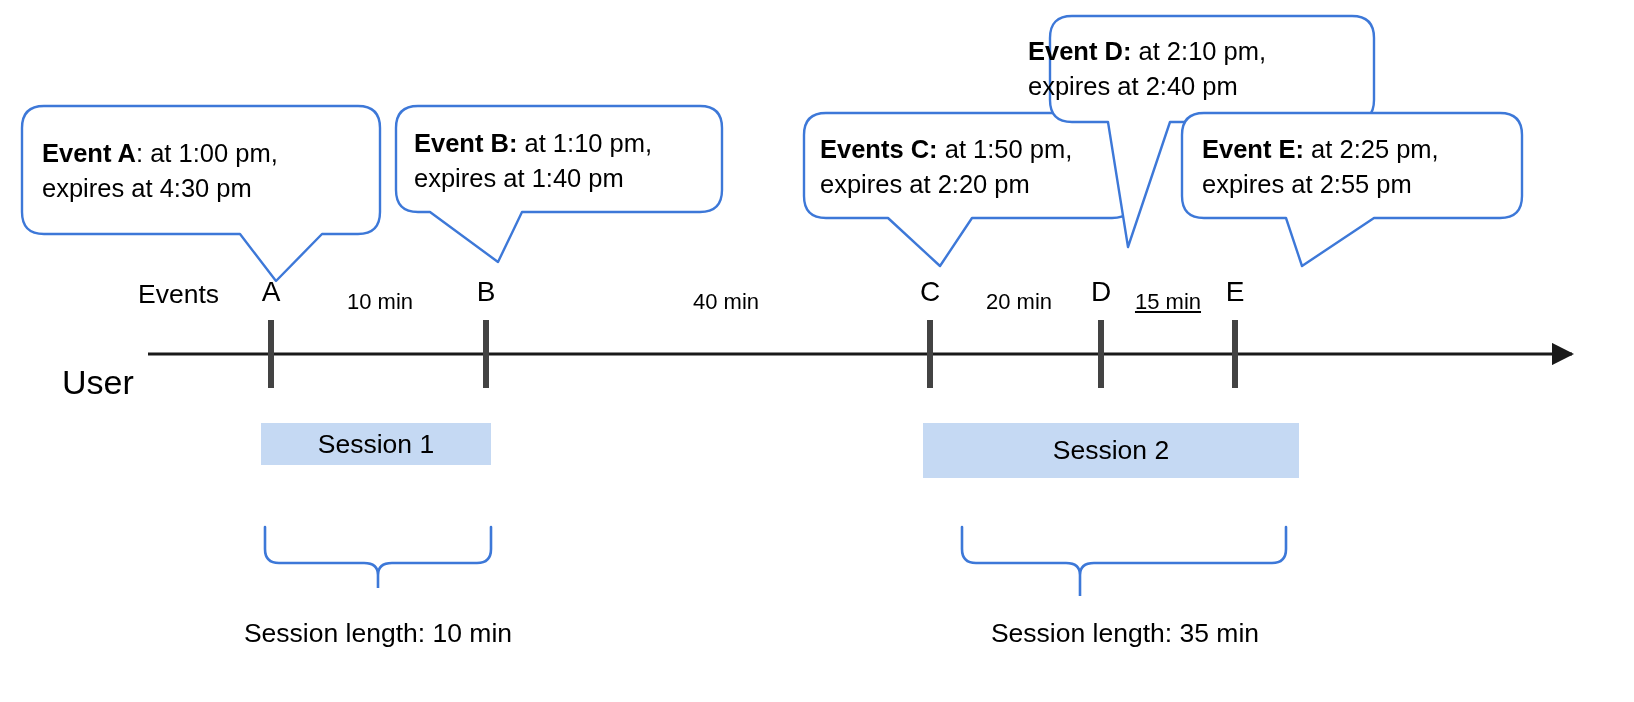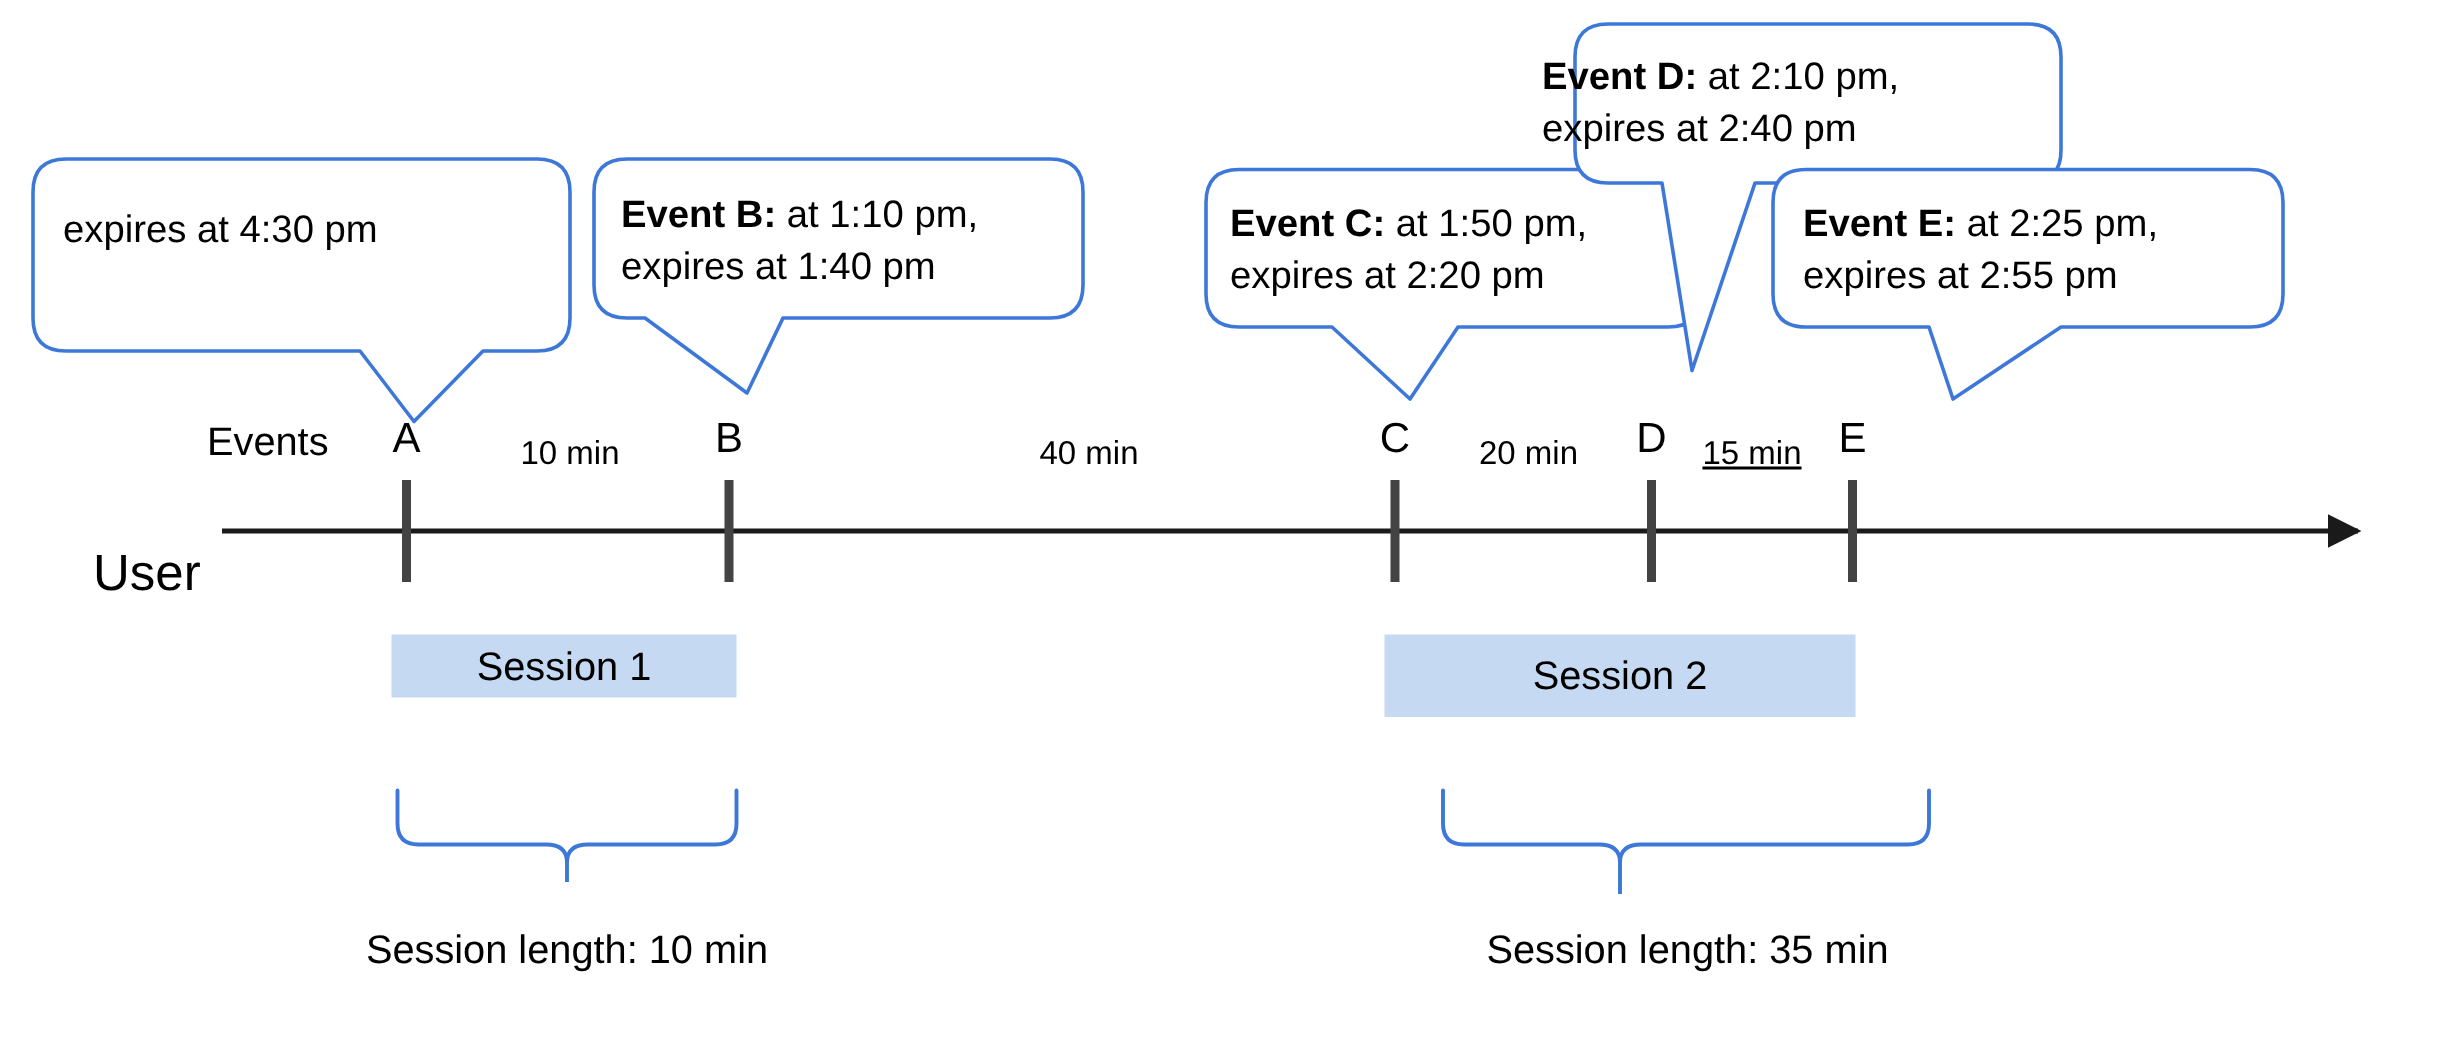--- a/index.html
+++ b/index.html
@@ -195,30 +195,31 @@
              Q 1080 563 1080 575
              L 1080 596
              L 1080 575
              Q 1080 563 1094 563
              L 1272 563
              Q 1286 563 1286 549
              L 1286 527" fill="none" stroke="#3d78d8" stroke-width="2.6" stroke-linecap="round"></path>
   </svg>
 
   <div class="callout-text" style="left:42px; top:136px;">
+    <div><b>Event A</b><span>: at 1:00 pm,</span></div>
     <div>expires at 4:30 pm</div>
   </div>
 
   <div class="callout-text" style="left:414px; top:126px;">
     <div><b>Event B:</b><span> at 1:10 pm,</span></div>
     <div>expires at 1:40 pm</div>
   </div>
 
   <div class="callout-text" style="left:820px; top:132px;">
-    <div><b>Event C:</b><span> at 1:50 pm,</span></div>
+    <div><b>Events C:</b><span> at 1:50 pm,</span></div>
     <div>expires at 2:20 pm</div>
   </div>
 
   <div class="callout-text" style="left:1028px; top:34px;">
     <div><b>Event D:</b><span> at 2:10 pm,</span></div>
     <div>expires at 2:40 pm</div>
   </div>
 
   <div class="callout-text" style="left:1202px; top:132px;">
     <div><b>Event E:</b><span> at 2:25 pm,</span></div>
@@ -235,19 +236,19 @@
   <div class="tick-label" style="left:1081px; top:276px; width:40px;">D</div>
   <div class="tick-label" style="left:1215px; top:276px; width:40px;">E</div>
 
   <div class="gap-label" style="left:320px; top:289px; width:120px;">10 min</div>
   <div class="gap-label" style="left:666px; top:289px; width:120px;">40 min</div>
   <div class="gap-label" style="left:959px; top:289px; width:120px;">20 min</div>
   <div class="gap-label" style="left:1113px; top:289px; width:110px;text-decoration:underline;">15 min</div>
 
   <div class="session-bar" style="left:261px; top:423px; width:230px; height:42px;">Session 1</div>
 
-  <div class="session-bar" style="left:923px; top:423px; width:314px; height:55px;">Session 2</div>
+  <div class="session-bar" style="left:923px; top:423px; width:376px; height:55px;">Session 2</div>
 
   <div class="session-len" style="left:228px; top:618px; width:300px;">Session length: 10 min</div>
 
   <div class="session-len" style="left:965px; top:618px; width:320px;">Session length: 35 min</div>
 
 </div>
 
 </body></html>

